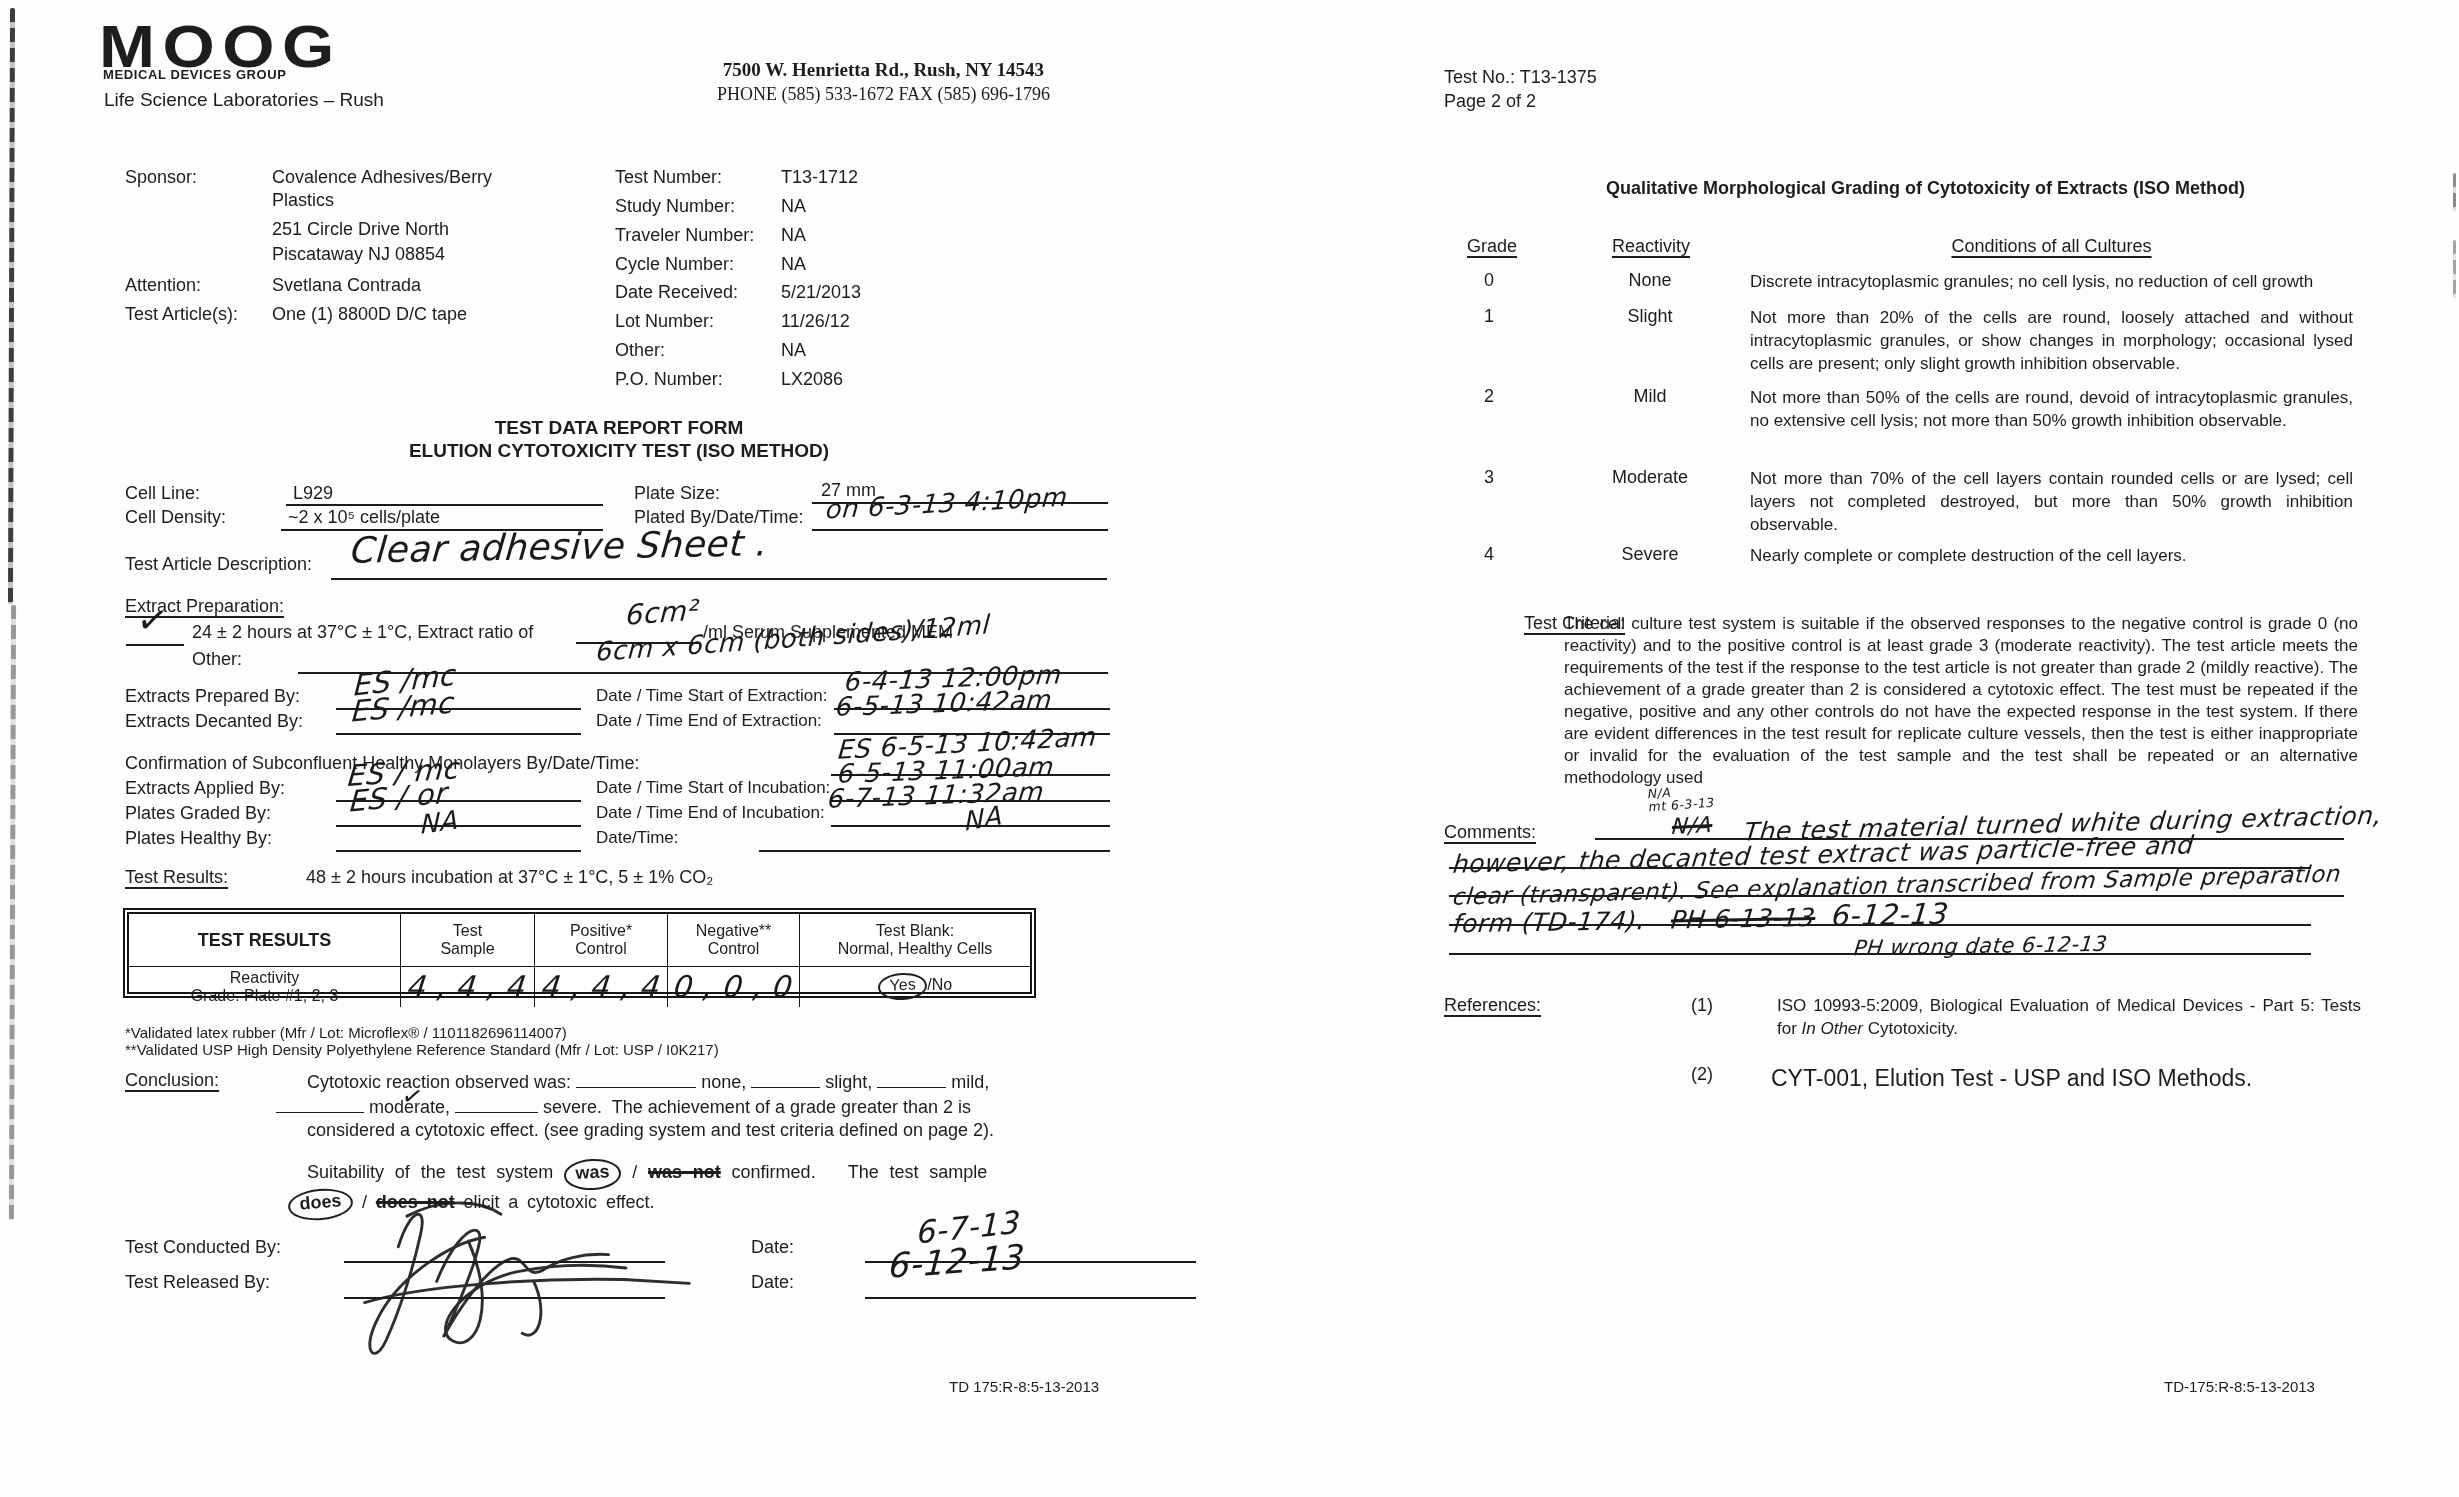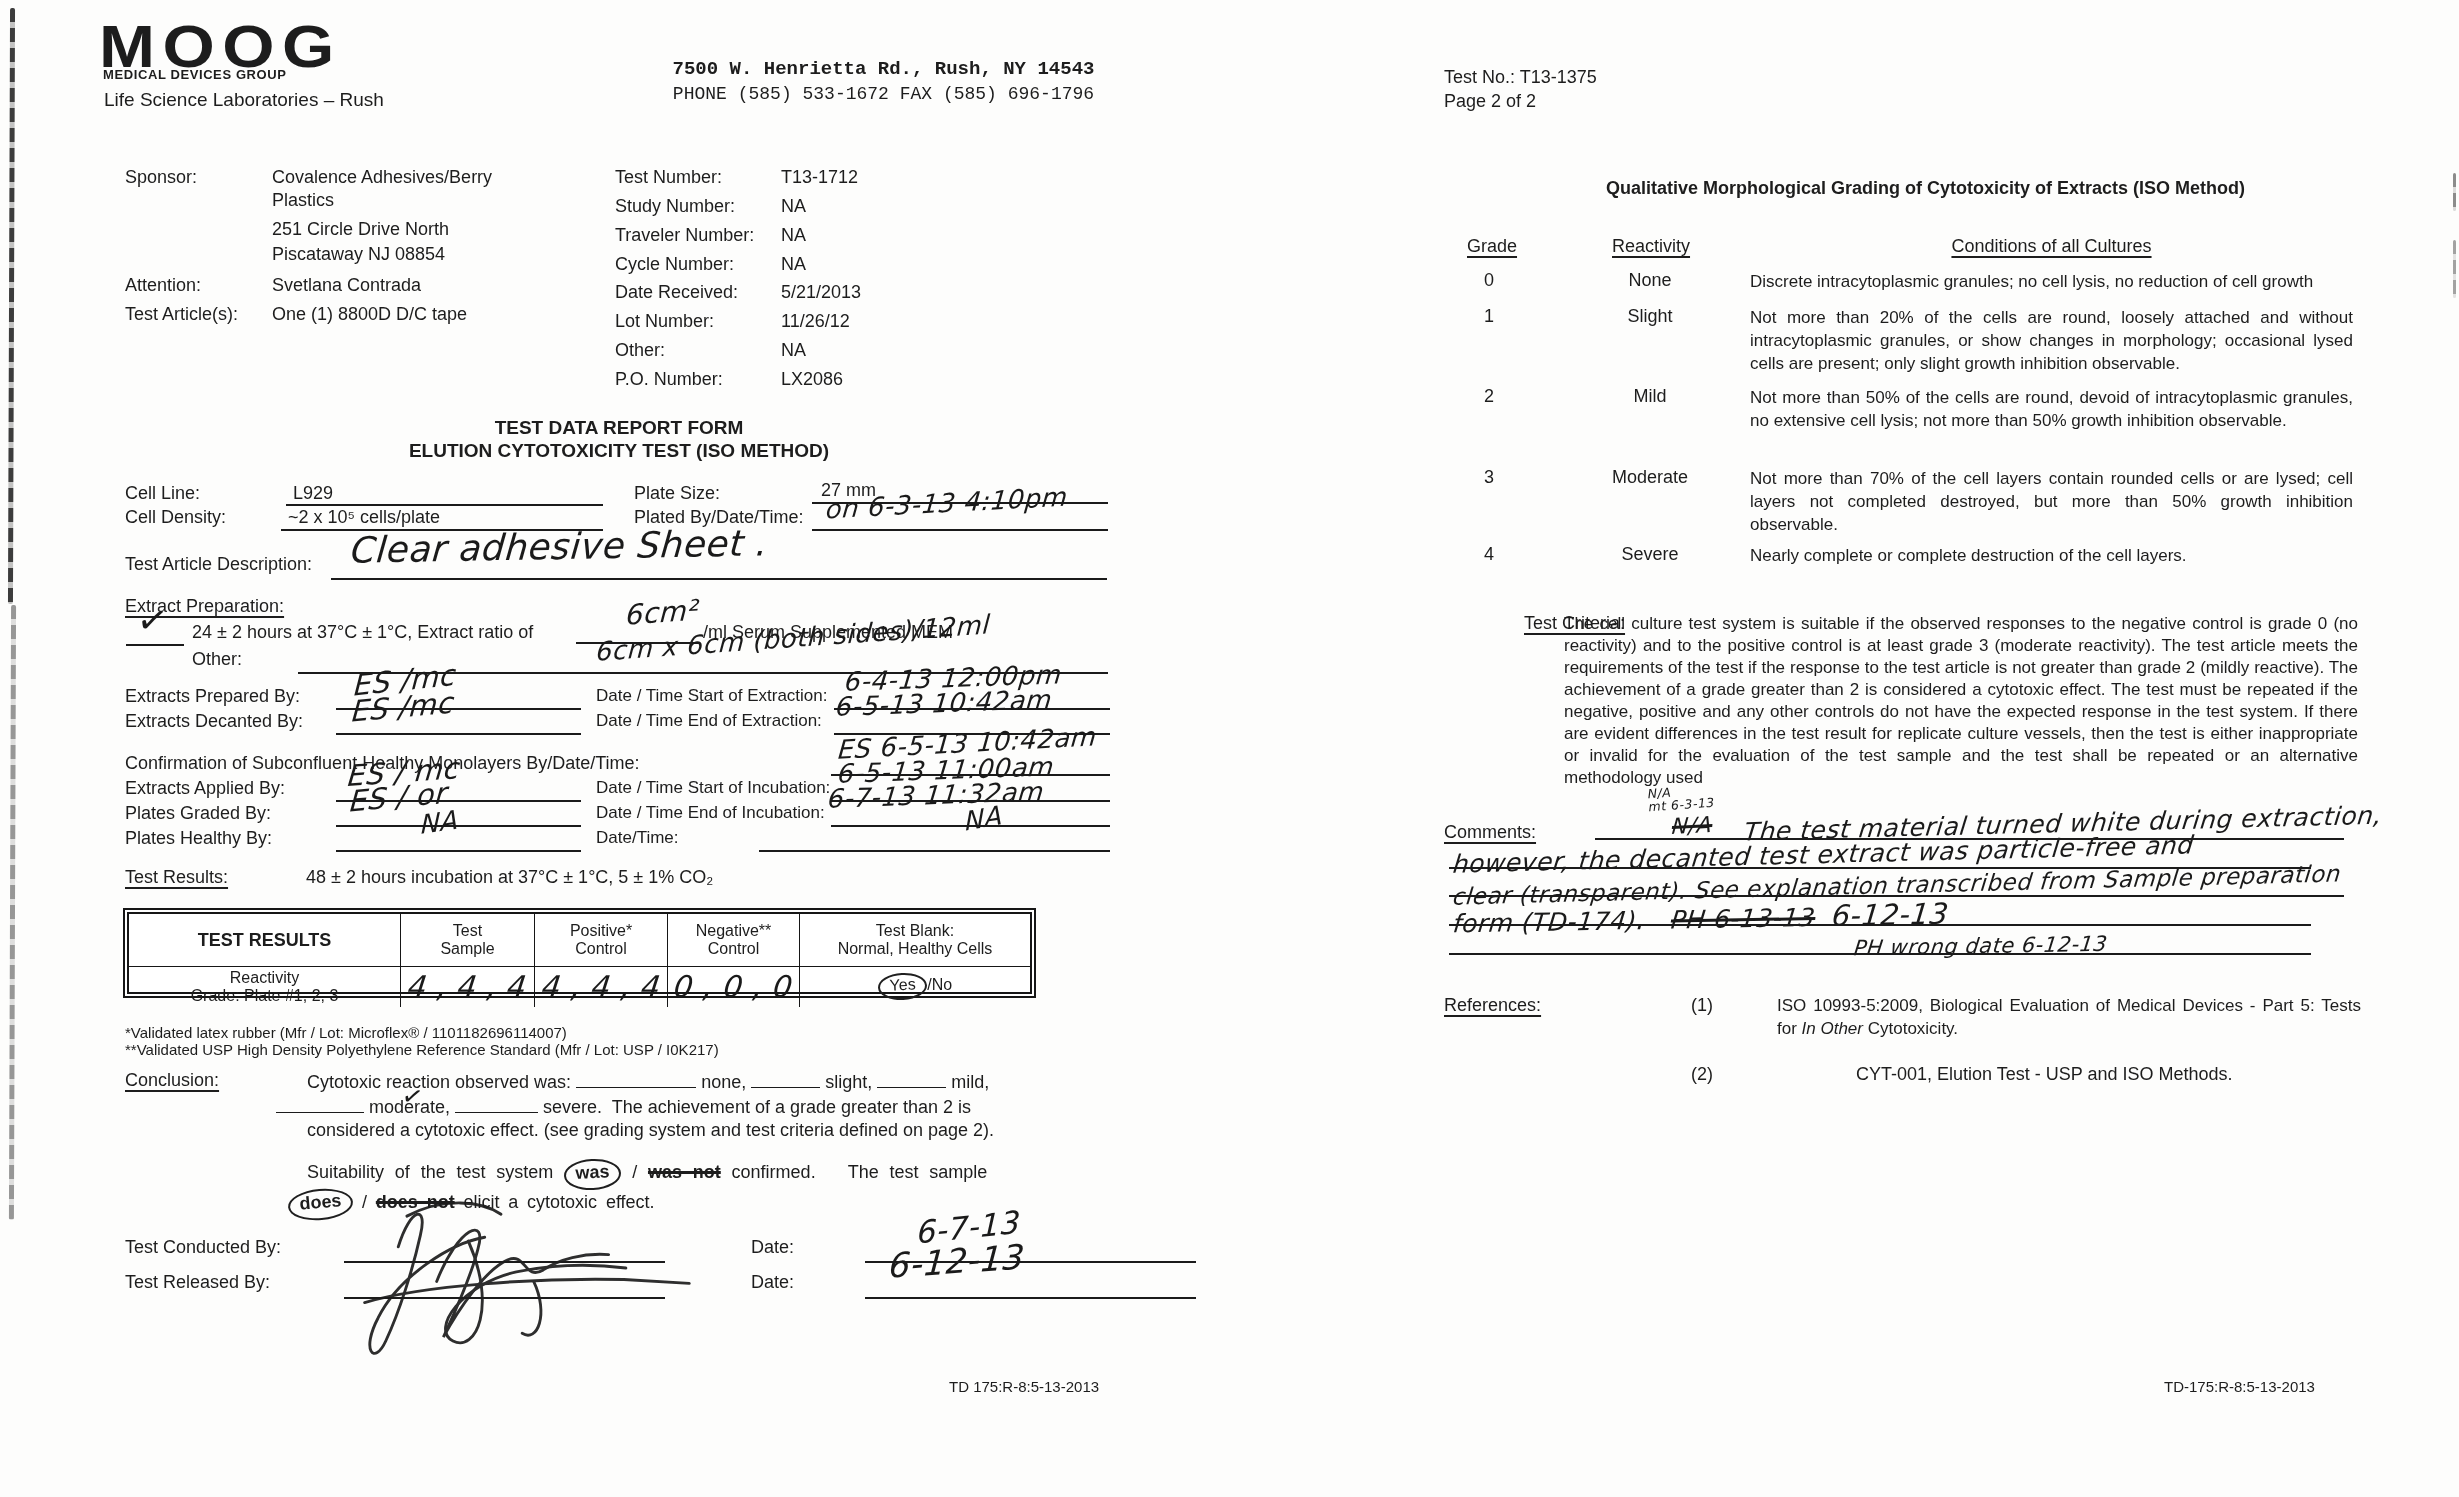--- a/index.html
+++ b/index.html
@@ -1,20 +1,20 @@
 <!DOCTYPE html>
 <html><head>
 <meta charset="utf-8">
 <style>
   *{margin:0;padding:0;box-sizing:border-box}
   html,body{width:2459px;height:1498px;background:#fdfdfc;overflow:hidden;
     font-family:"Liberation Sans",sans-serif;color:#1d1d1d}
   .t{position:absolute;white-space:nowrap;font-size:18px;line-height:1.22;color:#1d1d1d}
   .b{font-weight:bold}
-  .serif{font-family:Liberation Mono, monospace}
+  .serif{font-family:Liberation Serif, serif}
   .sm{font-size:15px}
   .dl{font-size:17px}
   .u2{text-decoration:underline;text-decoration-thickness:1.6px;text-underline-offset:3.8px}
   .wrap{white-space:normal}
   .just{text-align:justify}
   .ctr{text-align:center}
   .hw{font-family:"DejaVu Sans",sans-serif;font-style:italic;letter-spacing:0.5px;color:#1a1a1a;display:inline-block;transform:skewX(-7deg)}
   .hwa{position:absolute;white-space:nowrap;font-family:"DejaVu Sans",sans-serif;font-style:italic;letter-spacing:0.5px;color:#1a1a1a}
   .ln{position:absolute;height:1.9px;background:#1b1b1b}
   .blank{display:inline-block;border-bottom:1.9px solid #1b1b1b;height:18px;vertical-align:baseline}
@@ -298,16 +298,16 @@
 <i class="ln" style="left:1449px;top:895px;width:895px"></i>
 <i class="ln" style="left:1449px;top:924px;width:862px"></i>
 <i class="ln" style="left:1449px;top:953px;width:862px"></i>
 
 <div class="t u2" style="left:1444px;top:995px">References:</div>
 <div class="t" style="left:1691px;top:995px">(1)</div>
 <div class="t wrap just" style="left:1777px;top:995px;width:584px;font-size:17px;line-height:22.6px">
   <span>ISO 10993-5:2009, Biological Evaluation of Medical Devices - Part 5: Tests for </span><span style="font-style:italic">In Other</span><span> Cytotoxicity.</span>
 </div>
 <div class="t" style="left:1691px;top:1064px">(2)</div>
-<div class="t" style="left:1856px;top:1064px;font-size:18px">CYT-001, Elution Test - USP and ISO Methods.</div>
+<div class="t" style="left:1771px;top:1064px;font-size:23px">CYT-001, Elution Test - USP and ISO Methods.</div>
 
 <div class="t sm" style="left:2164px;top:1378px">TD-175:R-8:5-13-2013</div>
 
 
 </body></html>

